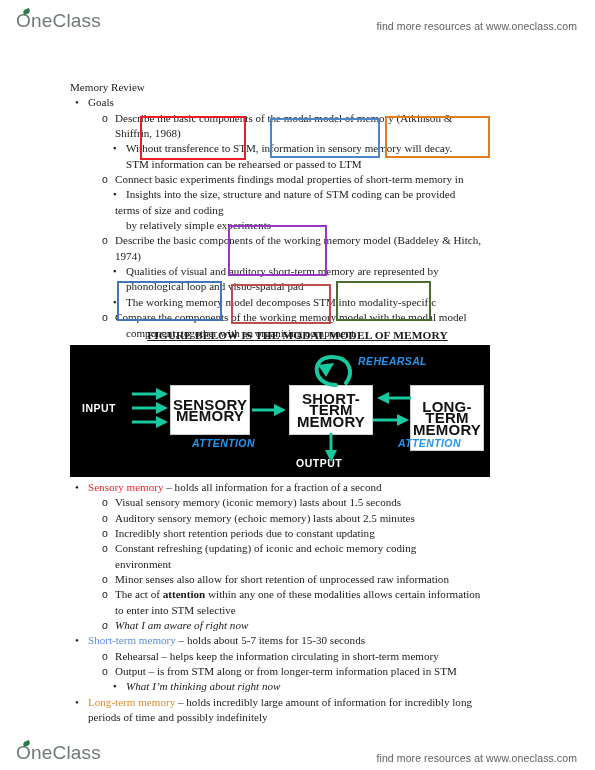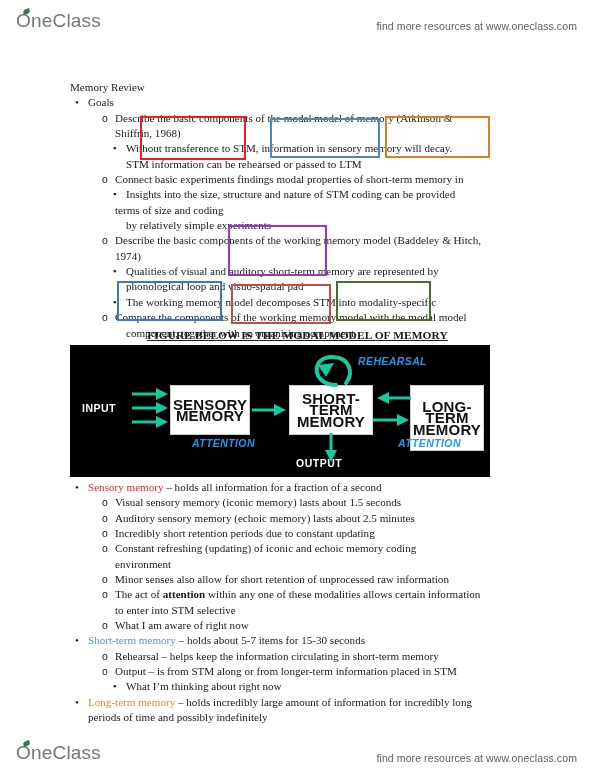--- a/index.html
+++ b/index.html
@@ -90,21 +90,21 @@
     left: -13px;
     font-size: 10.5px;
     font-family: "Liberation Sans", sans-serif;
   }
   .sq::before {
     content: "\25AA";
     position: absolute;
     left: -13px;
     font-size: 9px;
   }
-  .ital { }
+  .ital { font-style: italic; }
   .bld { font-weight: bold; }
   .c-red    { color: #e8262b; }
   .c-blue   { color: #5b8fd0; }
   .c-orange { color: #e08b2e; }
 
   
   .hl {
     position: absolute;
     border-style: solid;
     background: transparent;

